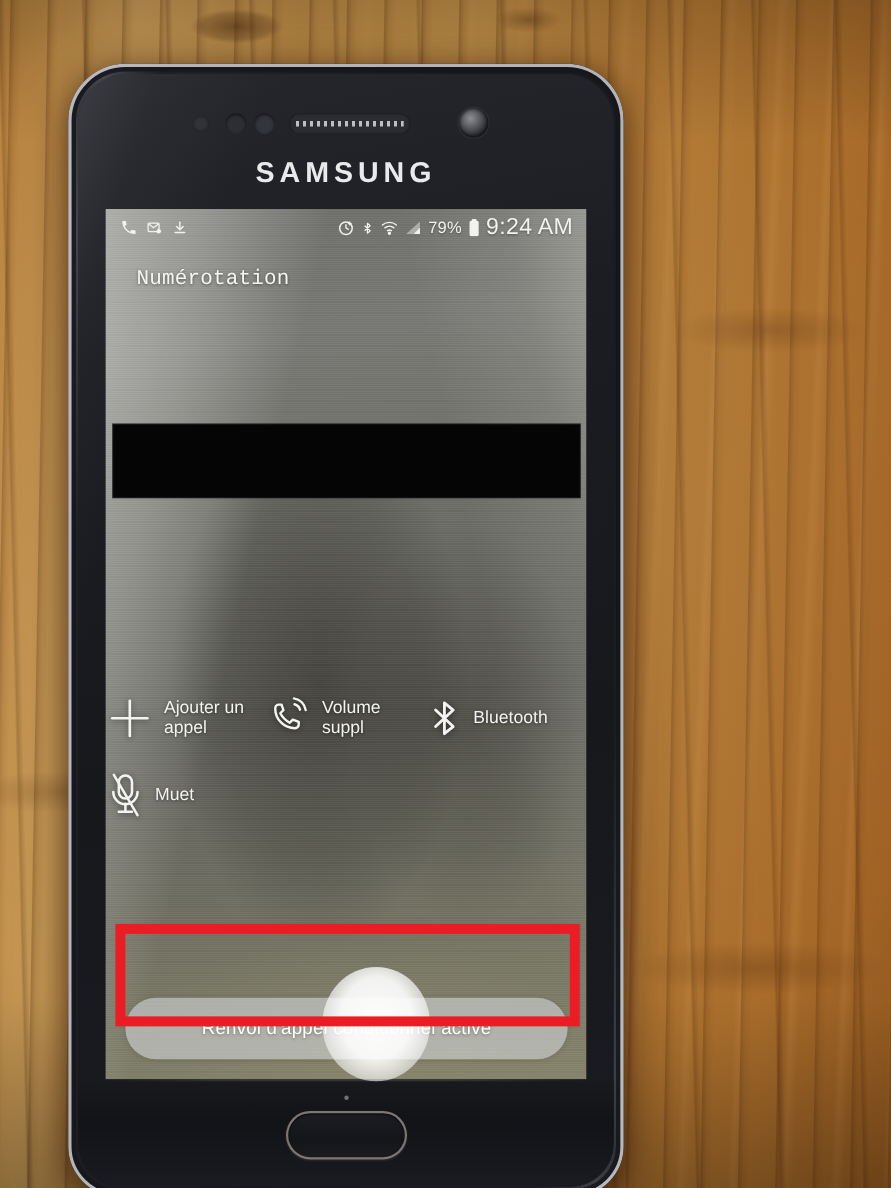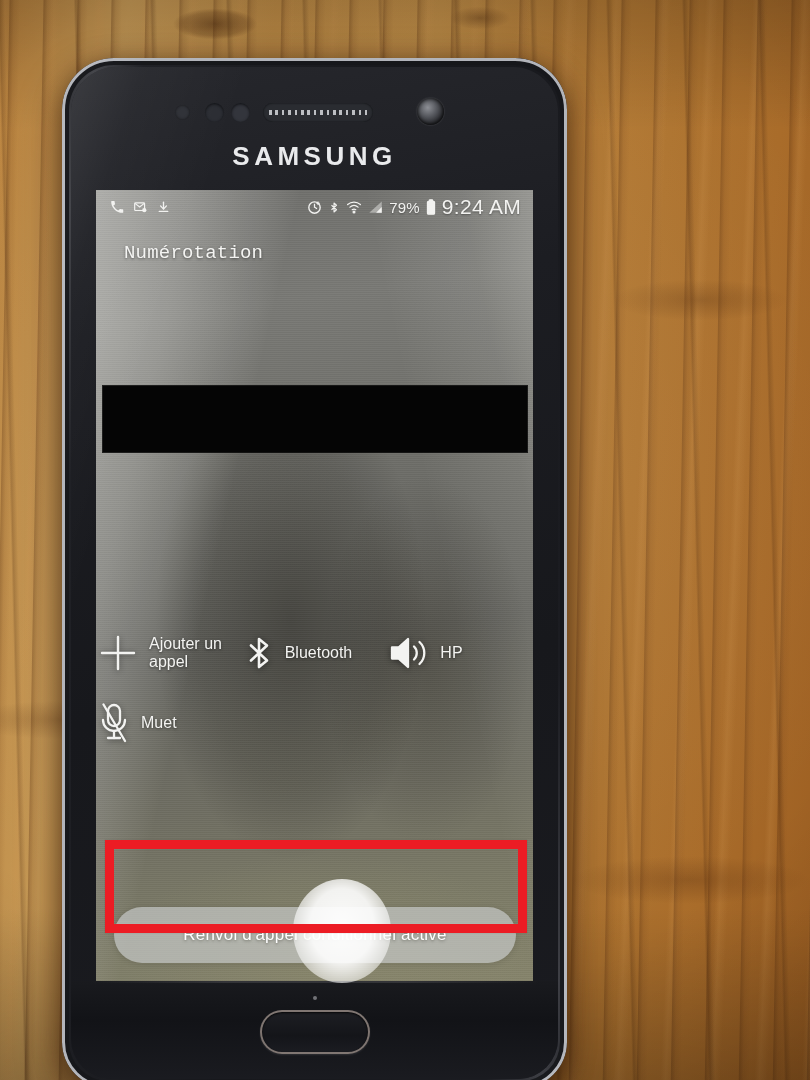--- a/index.html
+++ b/index.html
@@ -330,40 +330,40 @@
         <div class="action">
           <span class="glyph">
             <svg width="44" height="44" viewBox="0 0 44 44" fill="none" stroke="#f3f3f1" stroke-width="2.4" stroke-linecap="round">
               <path d="M22 6v32"></path>
                 <path d="M6 22h32"></path>
             </svg>
           </span>
           <span class="lbl">Ajouter un appel</span>
         </div>
 
+        <div class="action">
+          <span class="glyph">
+            <svg width="42" height="42" viewBox="0 0 44 44" fill="none" stroke="#f3f3f1" stroke-width="2.3" stroke-linecap="round" stroke-linejoin="round">
+              <path d="M12 9c-2 0-3.4 1.6-3.4 3.6 0 10.4 8.4 18.8 18.8 18.8 2 0 3.6-1.4 3.6-3.4v-2.6l-5.6-2.2-3 3a22 22 0 0 1-9-9l3-3L14.6 9H12Z"></path>
+              <path d="M27 8.6a7.4 7.4 0 0 1 5.2 5.2"></path>
+              <path d="M26.4 3a13 13 0 0 1 11.2 11.2"></path>
+            </svg>
+          </span>
+          <span class="lbl">Volume suppl</span>
+        </div>
 
         <div class="action">
           <span class="glyph">
             <svg width="34" height="44" viewBox="0 0 28 44" fill="none" stroke="#f3f3f1" stroke-width="2.6" stroke-linejoin="round" stroke-linecap="round">
               <path d="M6 14.5 22 29.5 14 36V8l8 6.5L6 29.5"></path>
             </svg>
           </span>
           <span class="lbl">Bluetooth</span>
         </div>
 
-        <div class="action">
-          <span class="glyph">
-            <svg width="44" height="40" viewBox="0 0 44 40" fill="none" stroke="#f3f3f1" stroke-width="2.3" stroke-linecap="round" stroke-linejoin="round">
-              <path d="M5 14.5h6.5L21 6v28l-9.5-8.5H5V14.5Z" fill="#f3f3f1"></path>
-              <path d="M27 13.5a9 9 0 0 1 0 13"></path>
-              <path d="M32.5 9a15 15 0 0 1 0 22"></path>
-            </svg>
-          </span>
-          <span class="lbl">HP</span>
-        </div>
 
 
         <div class="action">
           <span class="glyph">
             <svg width="36" height="44" viewBox="0 0 34 44" fill="none" stroke="#f3f3f1" stroke-width="2.3" stroke-linecap="round" stroke-linejoin="round">
               <rect x="11" y="4" width="12" height="21" rx="6"></rect>
               <path d="M6 19a11 11 0 0 0 22 0"></path>
               <path d="M17 30v7"></path>
                 <path d="M11 37h12"></path>
               <path d="M6.5 3.5 28 40" stroke-width="2.3"></path>

